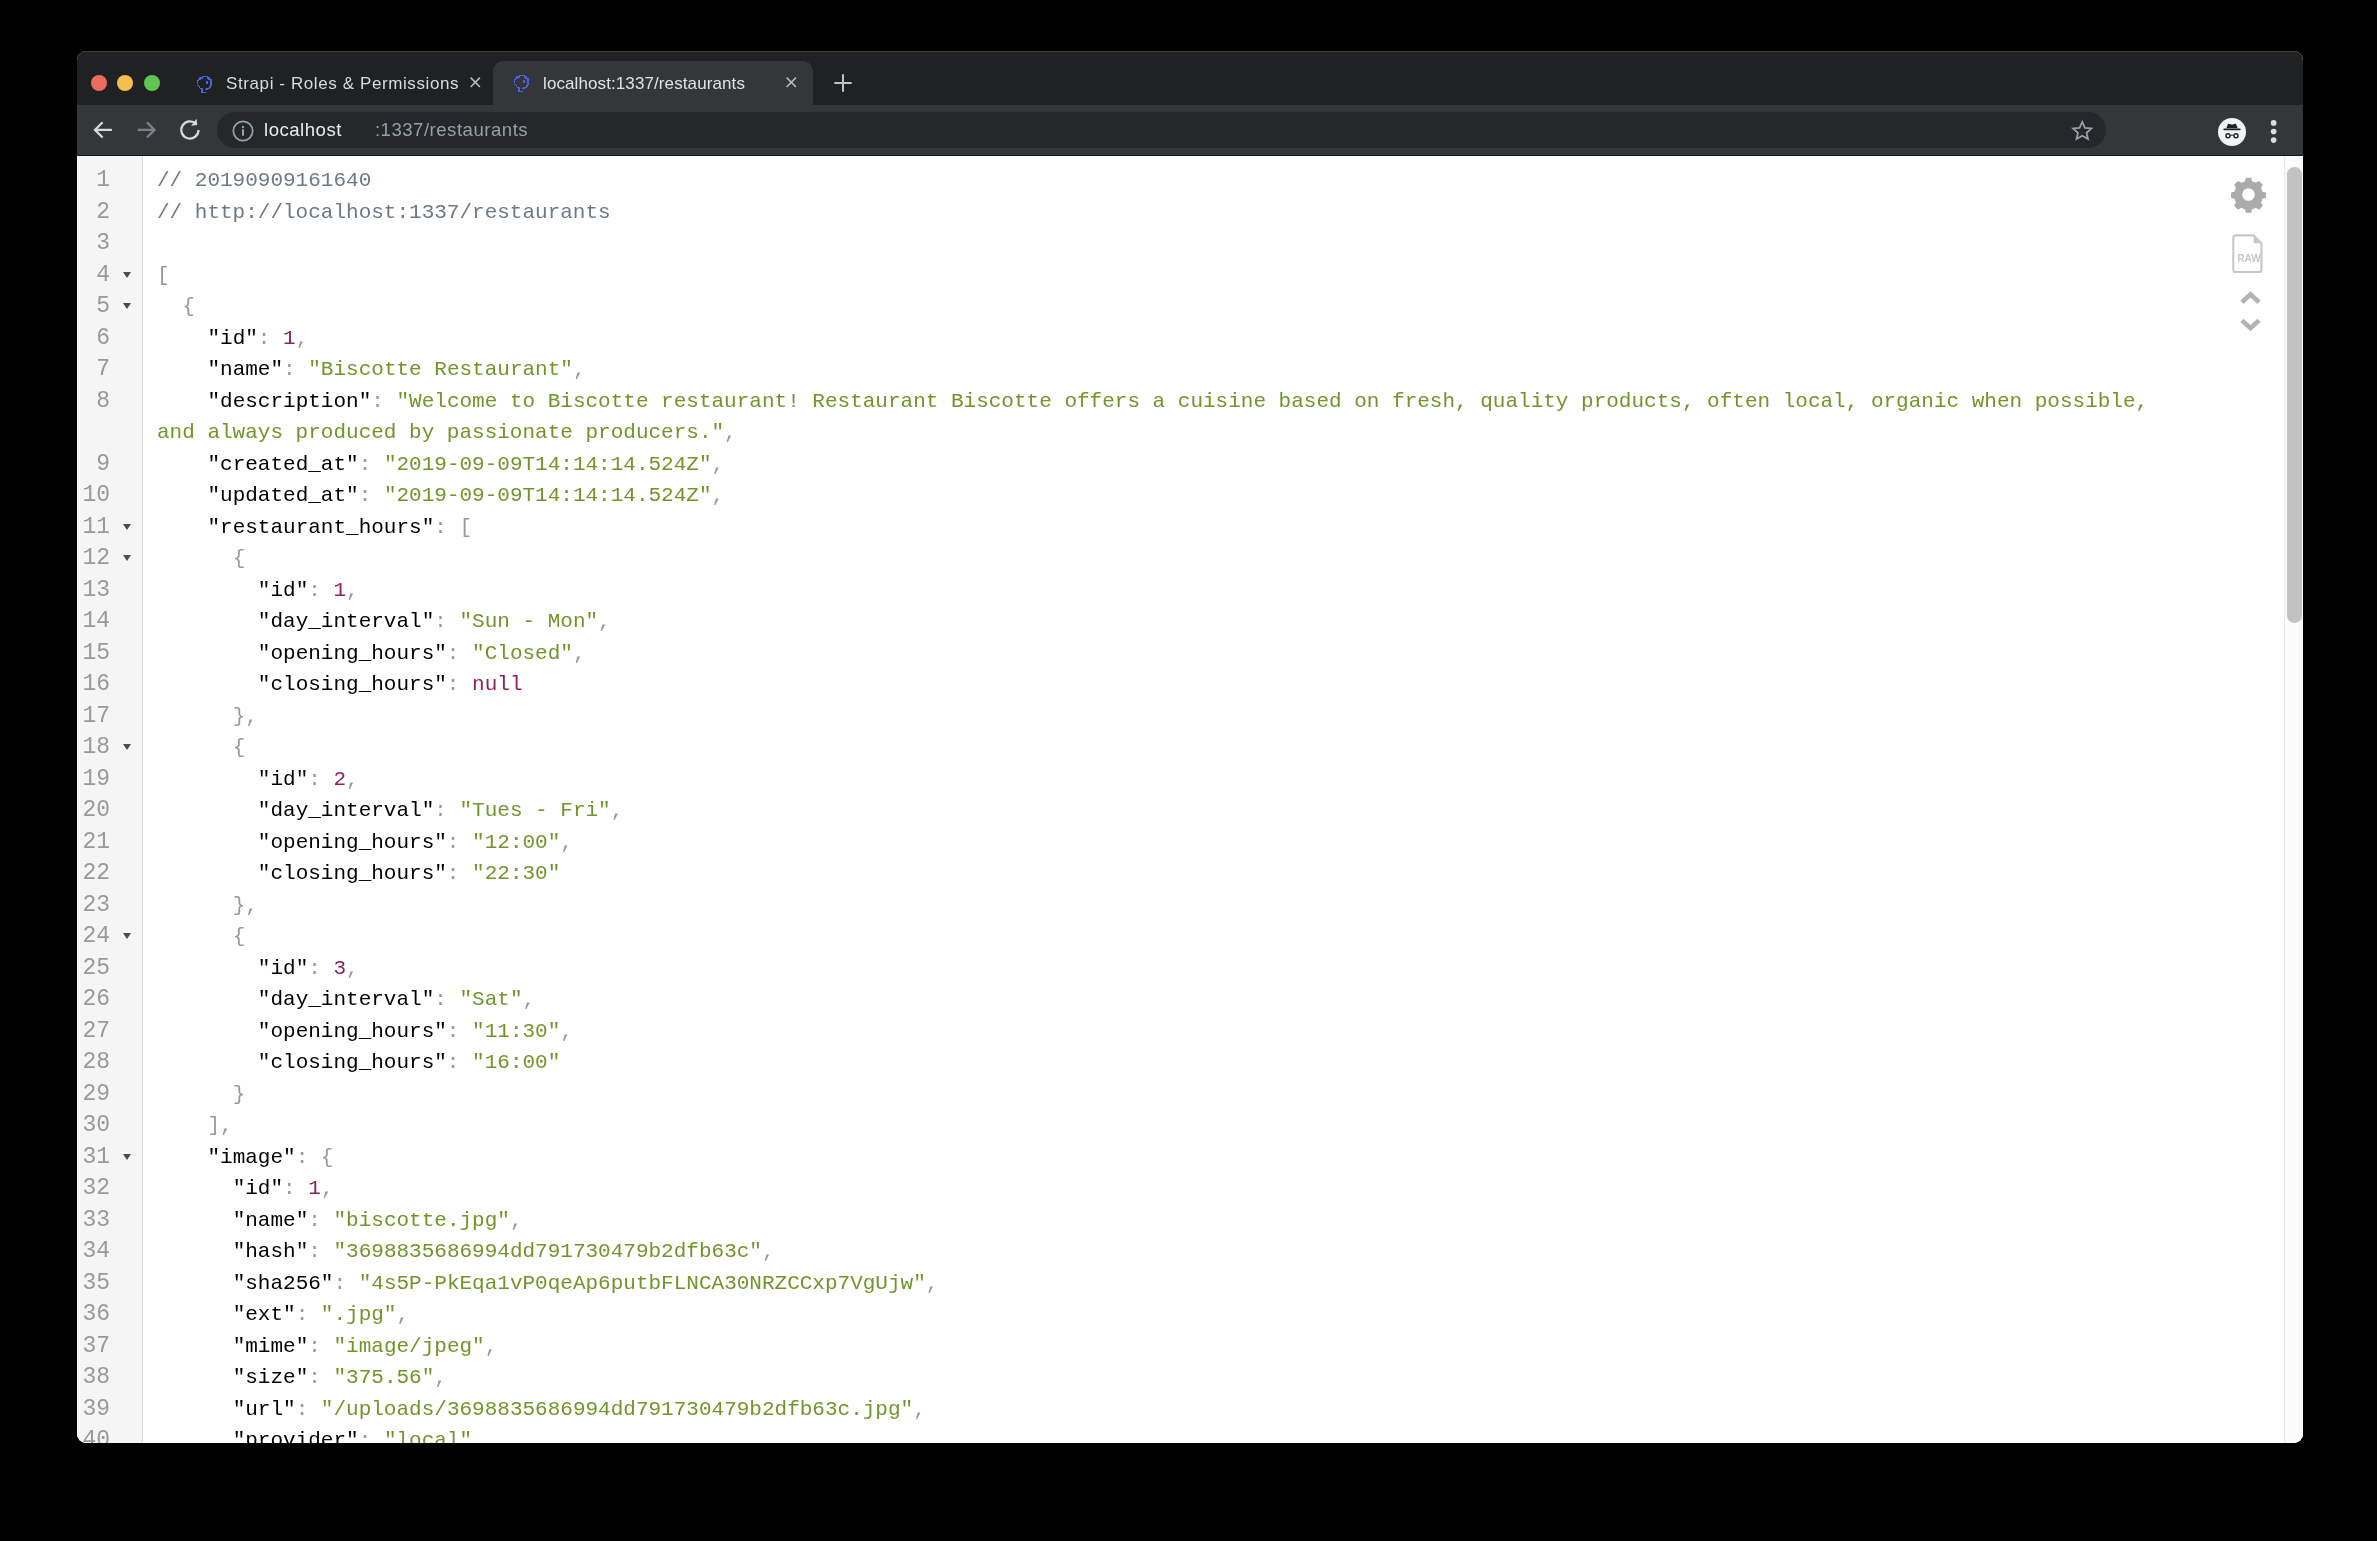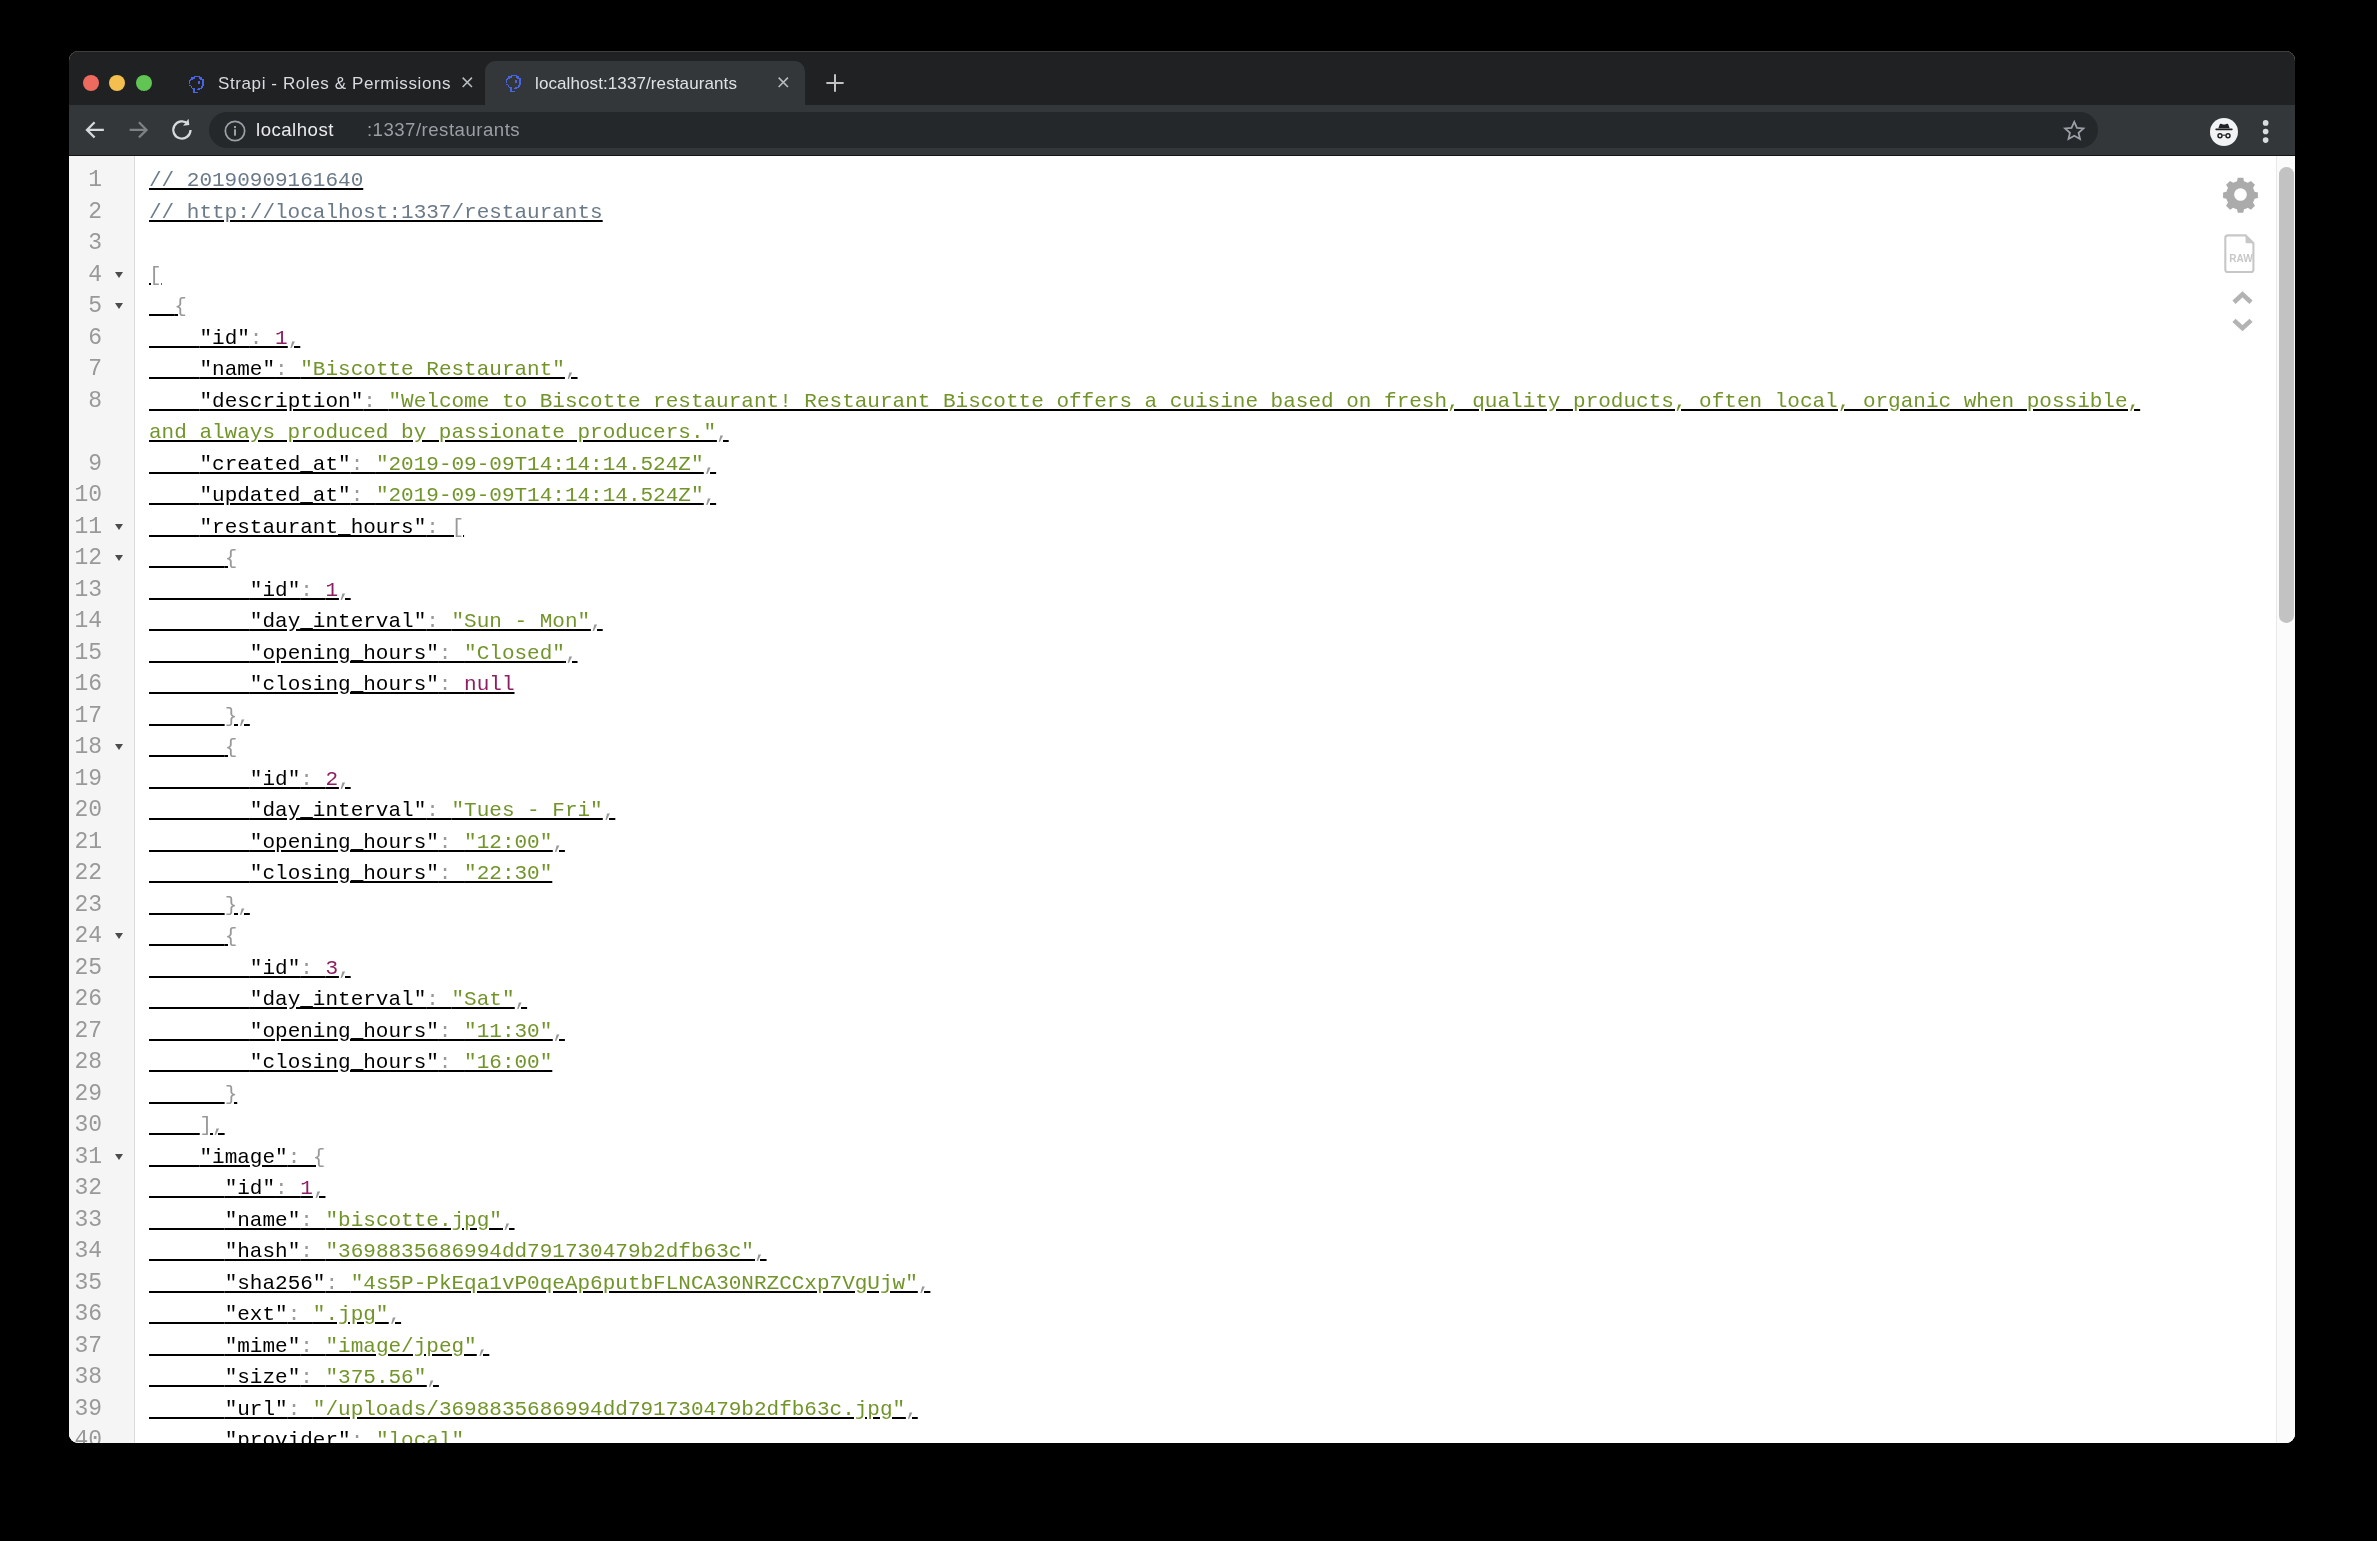--- a/index.html
+++ b/index.html
@@ -1,37 +1,37 @@
 <!DOCTYPE html>
 <html style="font-size:10.6px"><head><meta charset="utf-8"><style>
 * { margin:0; padding:0; box-sizing:border-box; }
 html,body { width:2377px; height:1542px; background:#000; overflow:hidden; }
 .abs { position:absolute; }
-#win { position:absolute; left:69px; top:51px; width:2226px; height:1392px;
+#win { position:absolute; left:77px; top:51px; width:2226px; height:1392px;
   border-radius:9.3px 9.3px 9.3px 9.3px; overflow:hidden; background:#fef9c3; }
 #tabbar { position:absolute; left:0; top:0; width:100%; height:54px; background:#1f2123;
   border-top:1.3px solid #3c3e40; }
 .light { position:absolute; top:22.6px; width:16px; height:16px; border-radius:50%; }
 #tab-active { position:absolute; left:416px; top:8.6px; width:320px; height:45px;
   background:#34373a; border-radius:10.6px 10.6px 0 0; }
 .tabtitle { position:absolute; font:17px/17px "Liberation Sans",sans-serif; letter-spacing:0.1px; white-space:nowrap; }
 #toolbar { position:absolute; left:0; top:54px; width:100%; height:51px; background:#34373a;
   border-bottom:1.3px solid #131516; }
 #pill { position:absolute; left:140px; top:6.6px; width:1889px; height:36px; border-radius:18.6px; background:#25282b; }
 #url { position:absolute; left:187px; top:0; font:18.6px/50px "Liberation Sans",sans-serif; color:#e9ebee; white-space:nowrap; letter-spacing:0.5px; }
 #url i { font-style:normal; color:#999fa5;margin-left:33px; }
 #incog { position:absolute; left:2054px; top:0; font:18.6px/50px "Liberation Sans",sans-serif; color:#e7e9ec; letter-spacing:0.2px;margin-top:48px; }
 #content { position:absolute; left:0; top:105px; width:100%; height:1287px; background:#fff; }
 #gutter { position:absolute; left:0; top:0; width:66px; height:100%; background:#f5f5f6; border-right:1.3px solid #dbdbdb; }
 #nums { position:absolute; left:0; top:9.3px; width:33px; text-align:right;
   font:23px/31.5px "Liberation Mono",monospace; color:#999; white-space:pre; }
 .tri { position:absolute; left:46px; width:0; height:0;
   border-left:4.6px solid transparent; border-right:4.6px solid transparent; border-top:6.6px solid #4c4c4c; }
 #code { position:absolute; left:80px; top:9.3px; font:21px/31.5px "Liberation Mono",monospace;
-  color:#000; white-space:pre;text-decoration:underline; }
+  color:#000; white-space:pre; }
 #code i { font-style:normal; }
 #code i.c { color:#6b7a88; }
 #code i.k { color:#000; }
 #code i.p { color:#999; }
 #code i.s { color:#72952b; }
 #code i.n { color:#8c1f61; }
 #sbtrack { position:absolute; right:0; top:0; width:18.6px; height:100%; background:#fbfbfb; border-left:1.3px solid #e9e9e9; }
 #sbthumb { position:absolute; left:2210px; top:10.6px; width:14.6px; height:456px; border-radius:7.3px; background:#c2c2c2; }
 </style></head><body>
 <div id="win">

